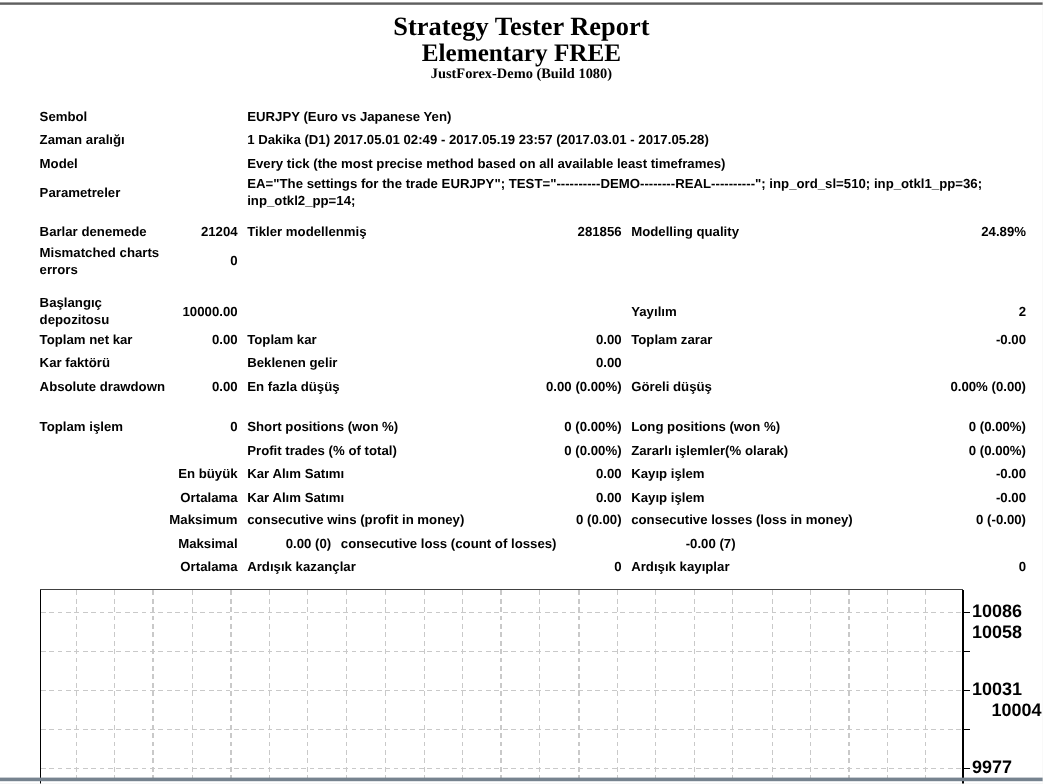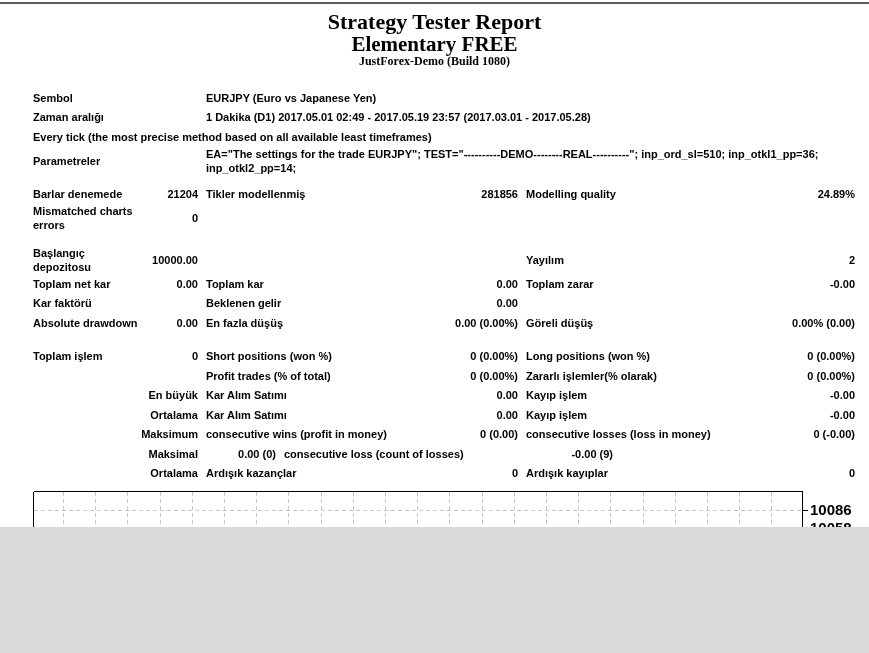--- a/index.html
+++ b/index.html
@@ -1,19 +1,19 @@
 <!DOCTYPE html>
 <html><head>
 <meta charset="utf-8">
 <style>
   html,body{margin:0;padding:0;}
   body{background:#d9d9d9;}
   .page{
     position:relative;
-    width:869px;height:527px;
+    width:869px;height:653px;
     background:#ffffff;
     overflow:hidden;
     font-family:"Liberation Sans", sans-serif;
     font-size:11px;
     color:#000;
   }
   .top-line{position:absolute;top:2px;left:0;width:869px;height:2px;background:#5f5f5f;}
   .hdr{padding-top:9px;text-align:center;font-family:"Liberation Serif", serif;font-weight:bold;}
   .hdr .t1{font-size:22px;line-height:25px;}
   .hdr .t2{font-size:21px;line-height:20px;}
@@ -54,20 +54,21 @@
   <div class="report" id="report-table">
       <div class="trow">
         <div class="cell ilabel">Sembol</div>
         <div class="cell ivalue">EURJPY (Euro vs Japanese Yen)</div>
       </div>
       <div class="trow">
         <div class="cell ilabel">Zaman aralığı</div>
         <div class="cell ivalue">1 Dakika (D1) 2017.05.01 02:49 - 2017.05.19 23:57 (2017.03.01 - 2017.05.28)</div>
       </div>
       <div class="trow">
+        <div class="cell ilabel">Model</div>
         <div class="cell ivalue">Every tick (the most precise method based on all available least timeframes)</div>
       </div>
       <div class="trow">
         <div class="cell ilabel">Parametreler</div>
         <div class="cell ivalue">EA="The settings for the trade EURJPY"; TEST="----------DEMO--------REAL----------"; inp_ord_sl=510; inp_otkl1_pp=36; inp_otkl2_pp=14;</div>
       </div>
       <div class="trow gap-sm">
         <div class="cell c1">Barlar denemede</div>
         <div class="cell c2">21204</div>
         <div class="cell c3">Tikler modellenmiş</div>
@@ -153,21 +154,21 @@
         <div class="cell c3">consecutive wins (profit in money)</div>
         <div class="cell c4">0 (0.00)</div>
         <div class="cell c5">consecutive losses (loss in money)</div>
         <div class="cell c6">0 (-0.00)</div>
       </div>
       <div class="trow">
         <div class="cell c1"></div>
         <div class="cell c2">Maksimal</div>
         <div class="cell c4">0.00 (0)</div>
         <div class="cell c5">consecutive loss (count of losses)</div>
-        <div class="cell c6">-0.00 (9)</div>
+        <div class="cell c6">-0.00 (7)</div>
       </div>
       <div class="trow">
         <div class="cell c1"></div>
         <div class="cell c2">Ortalama</div>
         <div class="cell c3">Ardışık kazançlar</div>
         <div class="cell c4">0</div>
         <div class="cell c5">Ardışık kayıplar</div>
         <div class="cell c6">0</div>
       </div>
     </div>

